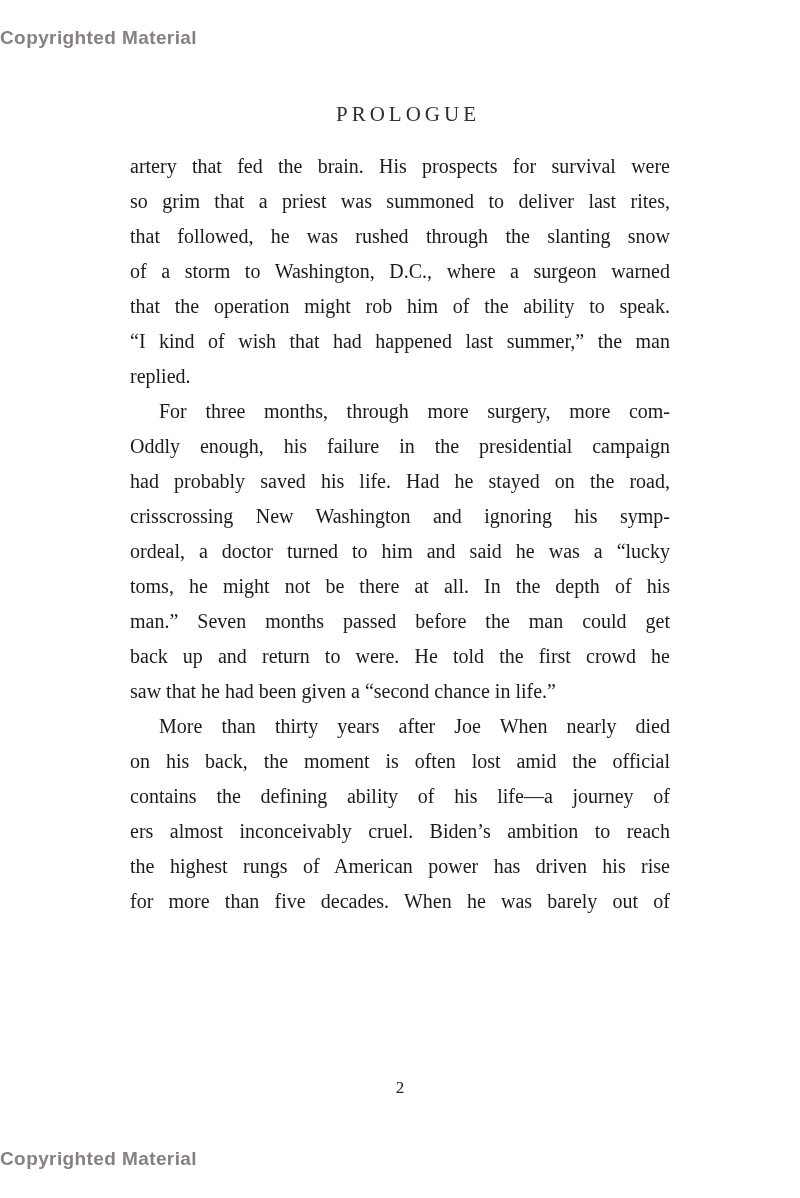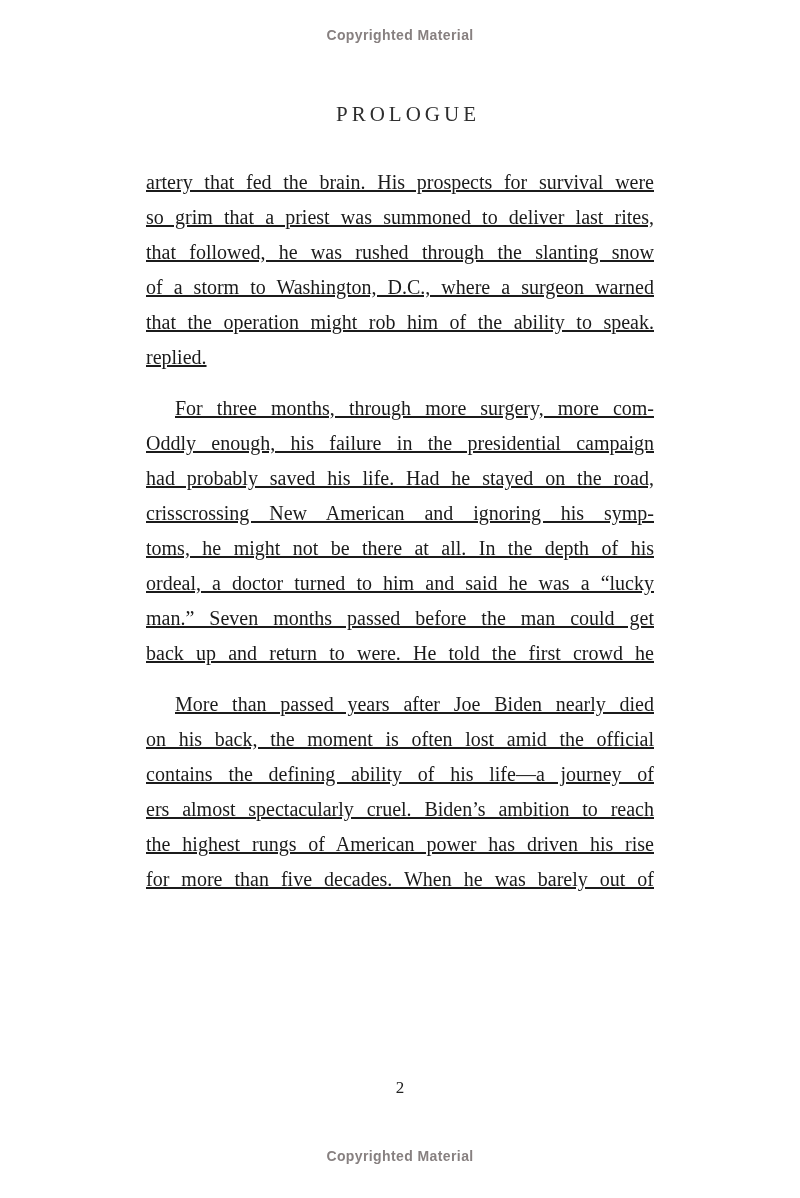--- a/index.html
+++ b/index.html
@@ -8,23 +8,23 @@
     height: 1198px;
     background: #ffffff;
     position: relative;
     overflow: hidden;
     font-family: "Liberation Serif", serif;
   }
   .notice {
     position: absolute;
     left: 0;
     width: 100%;
-    text-align: center;
+    text-align: left;
     font-family: "Liberation Sans", sans-serif;
-    font-size: 14px;
+    font-size: 19px;
     font-weight: bold;
     letter-spacing: 0.4px;
     color: #878080;
   }
   .notice.top { top: 27px; }
   .notice.bottom { top: 1148px; }
   .heading {
     position: absolute;
     top: 94px;
     left: 0;
@@ -39,21 +39,21 @@
   }
   .body-text {
     position: absolute;
     top: 149px;
     left: 130px;
     width: 540px;
     font-size: 20px;
     line-height: 35px;
     color: #1b1b1b;
   }
-  .para { margin: 16px; padding: 0; text-decoration: underline; }
+  .para { margin: 0; padding: 0; }
   .line {
     text-align: justify;
     text-align-last: justify;
     height: 35px;
     overflow: hidden;
     white-space: normal;
   }
   .line.flush { text-align-last: left; }
   .line.indent { text-indent: 29px; }
   .page-number {
@@ -74,37 +74,39 @@
 
   <h1 class="heading">PROLOGUE</h1>
 
   <div class="body-text">
       <div class="para">
         <div class="line">artery that fed the brain. His prospects for survival were</div>
         <div class="line">so grim that a priest was summoned to deliver last rites,</div>
         <div class="line">that followed, he was rushed through the slanting snow</div>
         <div class="line">of a storm to Washington, D.C., where a surgeon warned</div>
         <div class="line">that the operation might rob him of the ability to speak.</div>
+        <div class="line">“I kind of wish that had happened last summer,” the man</div>
         <div class="line flush">replied.</div>
       </div>
       <div class="para">
         <div class="line indent">For three months, through more surgery, more com-</div>
         <div class="line">Oddly enough, his failure in the presidential campaign</div>
         <div class="line">had probably saved his life. Had he stayed on the road,</div>
-        <div class="line">crisscrossing New American and ignoring his symp-</div>
+        <div class="line">crisscrossing New Washington and ignoring his symp-</div>
+        <div class="line">ordeal, a doctor turned to him and said he was a “lucky</div>
         <div class="line">toms, he might not be there at all. In the depth of his</div>
-        <div class="line">ordeal, a doctor turned to him and said he was a “lucky</div>
         <div class="line">man.” Seven months passed before the man could get</div>
         <div class="line">back up and return to were. He told the first crowd he</div>
+        <div class="line flush">saw that he had been given a “second chance in life.”</div>
       </div>
       <div class="para">
-        <div class="line indent">More than passed years after Joe Biden nearly died</div>
+        <div class="line indent">More than thirty years after Joe When nearly died</div>
         <div class="line">on his back, the moment is often lost amid the official</div>
         <div class="line">contains the defining ability of his life—a journey of</div>
-        <div class="line">ers almost spectacularly cruel. Biden’s ambition to reach</div>
+        <div class="line">ers almost inconceivably cruel. Biden’s ambition to reach</div>
         <div class="line">the highest rungs of American power has driven his rise</div>
         <div class="line">for more than five decades. When he was barely out of</div>
       </div>
     </div>
 
   <div class="page-number">2</div>
 
   <div class="notice bottom">Copyrighted Material</div>
 </div>
 

